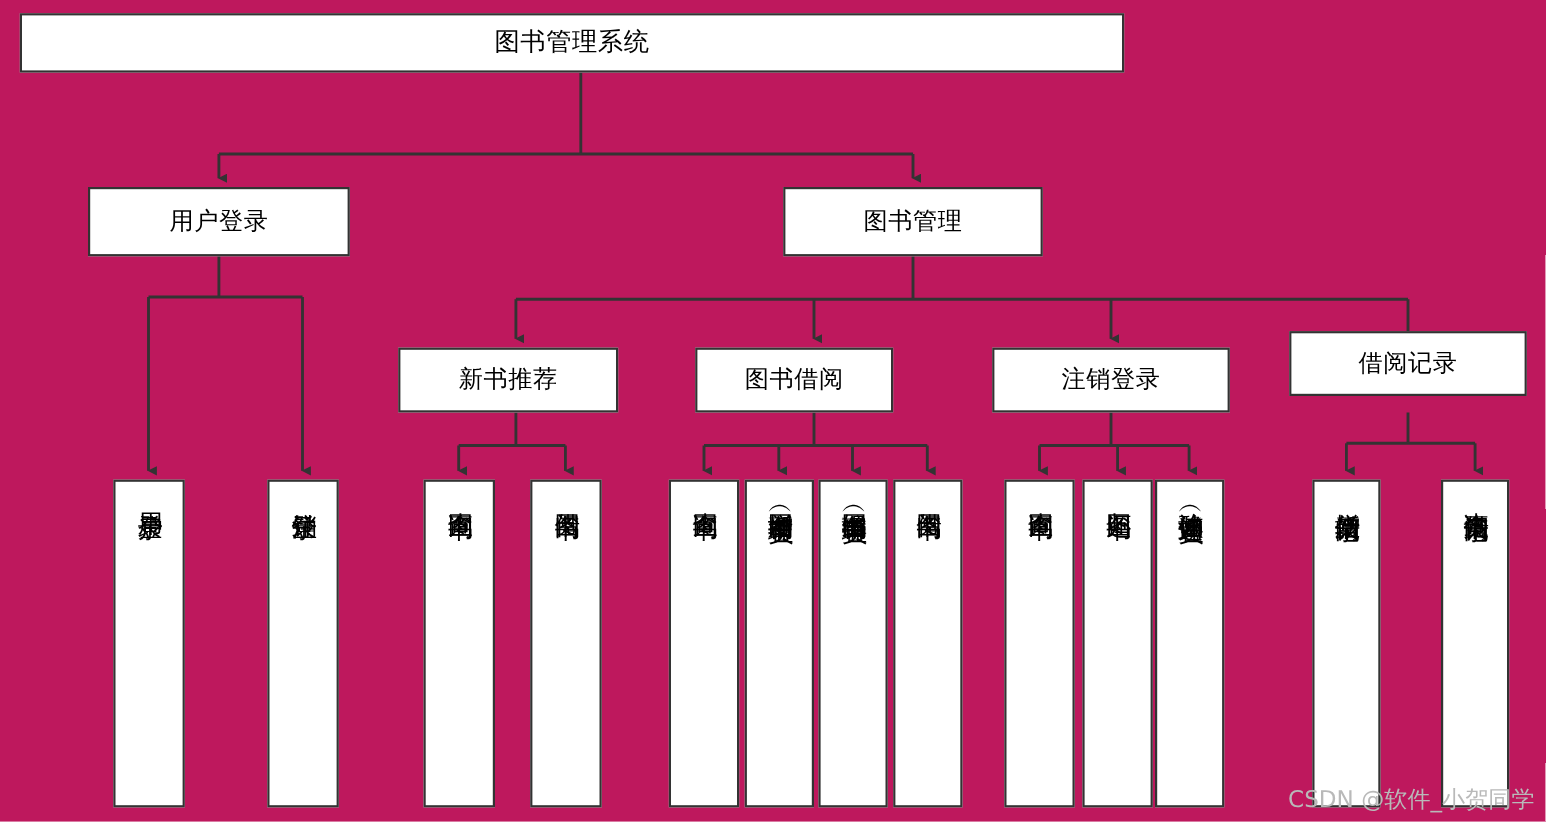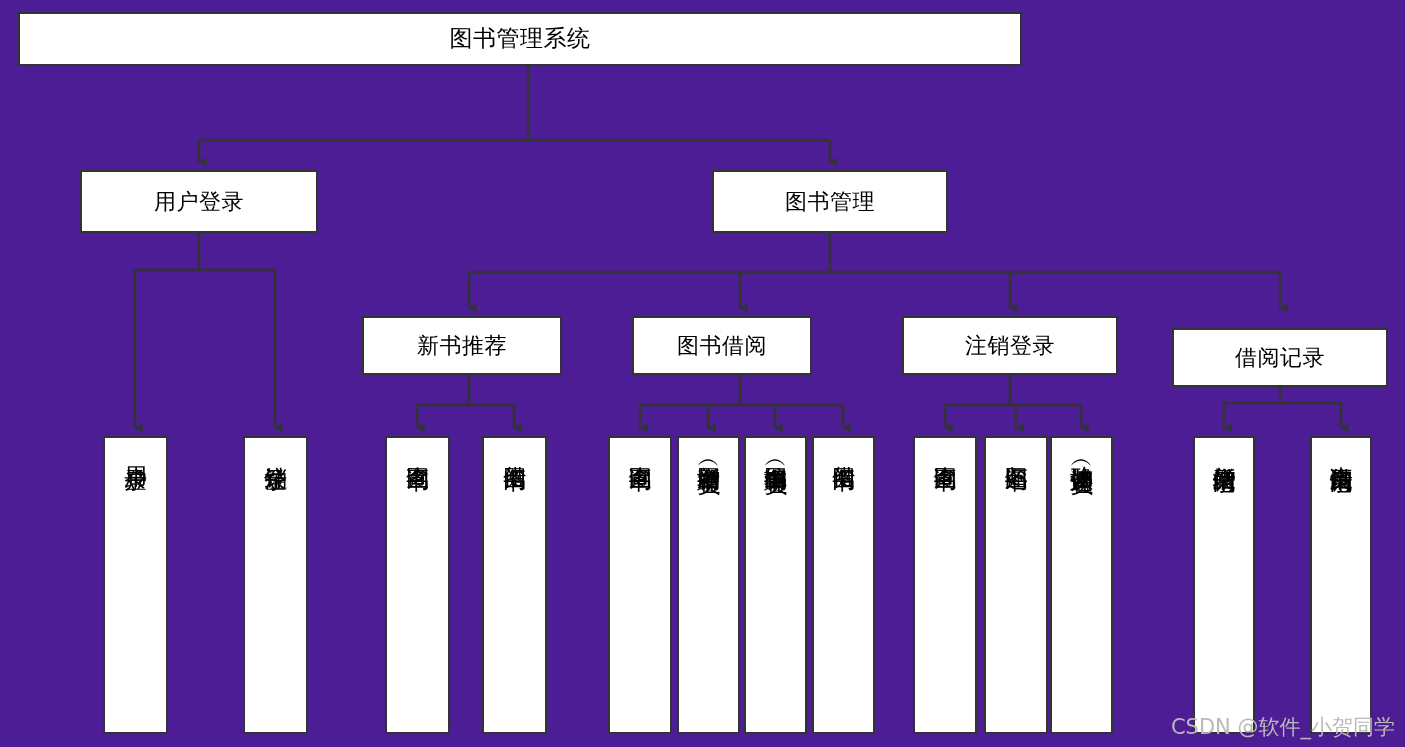--- a/index.html
+++ b/index.html
@@ -8,21 +8,21 @@
     padding: 0;
     background: #ffffff;
   }
   body {
     font-family: "DejaVu Sans", "Liberation Sans", sans-serif;
   }
   #diagram-root {
     position: relative;
     width: 1405px;
     height: 747px;
-    background: #4c1d95;
+    background: #be185d;
     overflow: hidden;
   }
   #edges-layer {
     position: absolute;
     left: 0;
     top: 0;
     width: 1405px;
     height: 747px;
     pointer-events: none;
   }
@@ -147,21 +147,21 @@
   </div>
 
   <div class="node horizontal" style="left:632px; top:316px; width:180px; height:59px;">
     <span class="node-label">图书借阅</span>
   </div>
 
   <div class="node horizontal" style="left:902px; top:316px; width:216px; height:59px;">
     <span class="node-label">注销登录</span>
   </div>
 
-  <div class="node horizontal" style="left:1172px; top:328px; width:216px; height:59px;">
+  <div class="node horizontal" style="left:1172px; top:301px; width:216px; height:59px;">
     <span class="node-label">借阅记录</span>
   </div>
 
   <div class="node vertical" style="left:103px; top:436px; width:65px; height:298px;">
     <span class="node-label">用户登录</span>
   </div>
 
   <div class="node vertical" style="left:243px; top:436px; width:65px; height:298px;">
     <span class="node-label">注销登录</span>
   </div>

